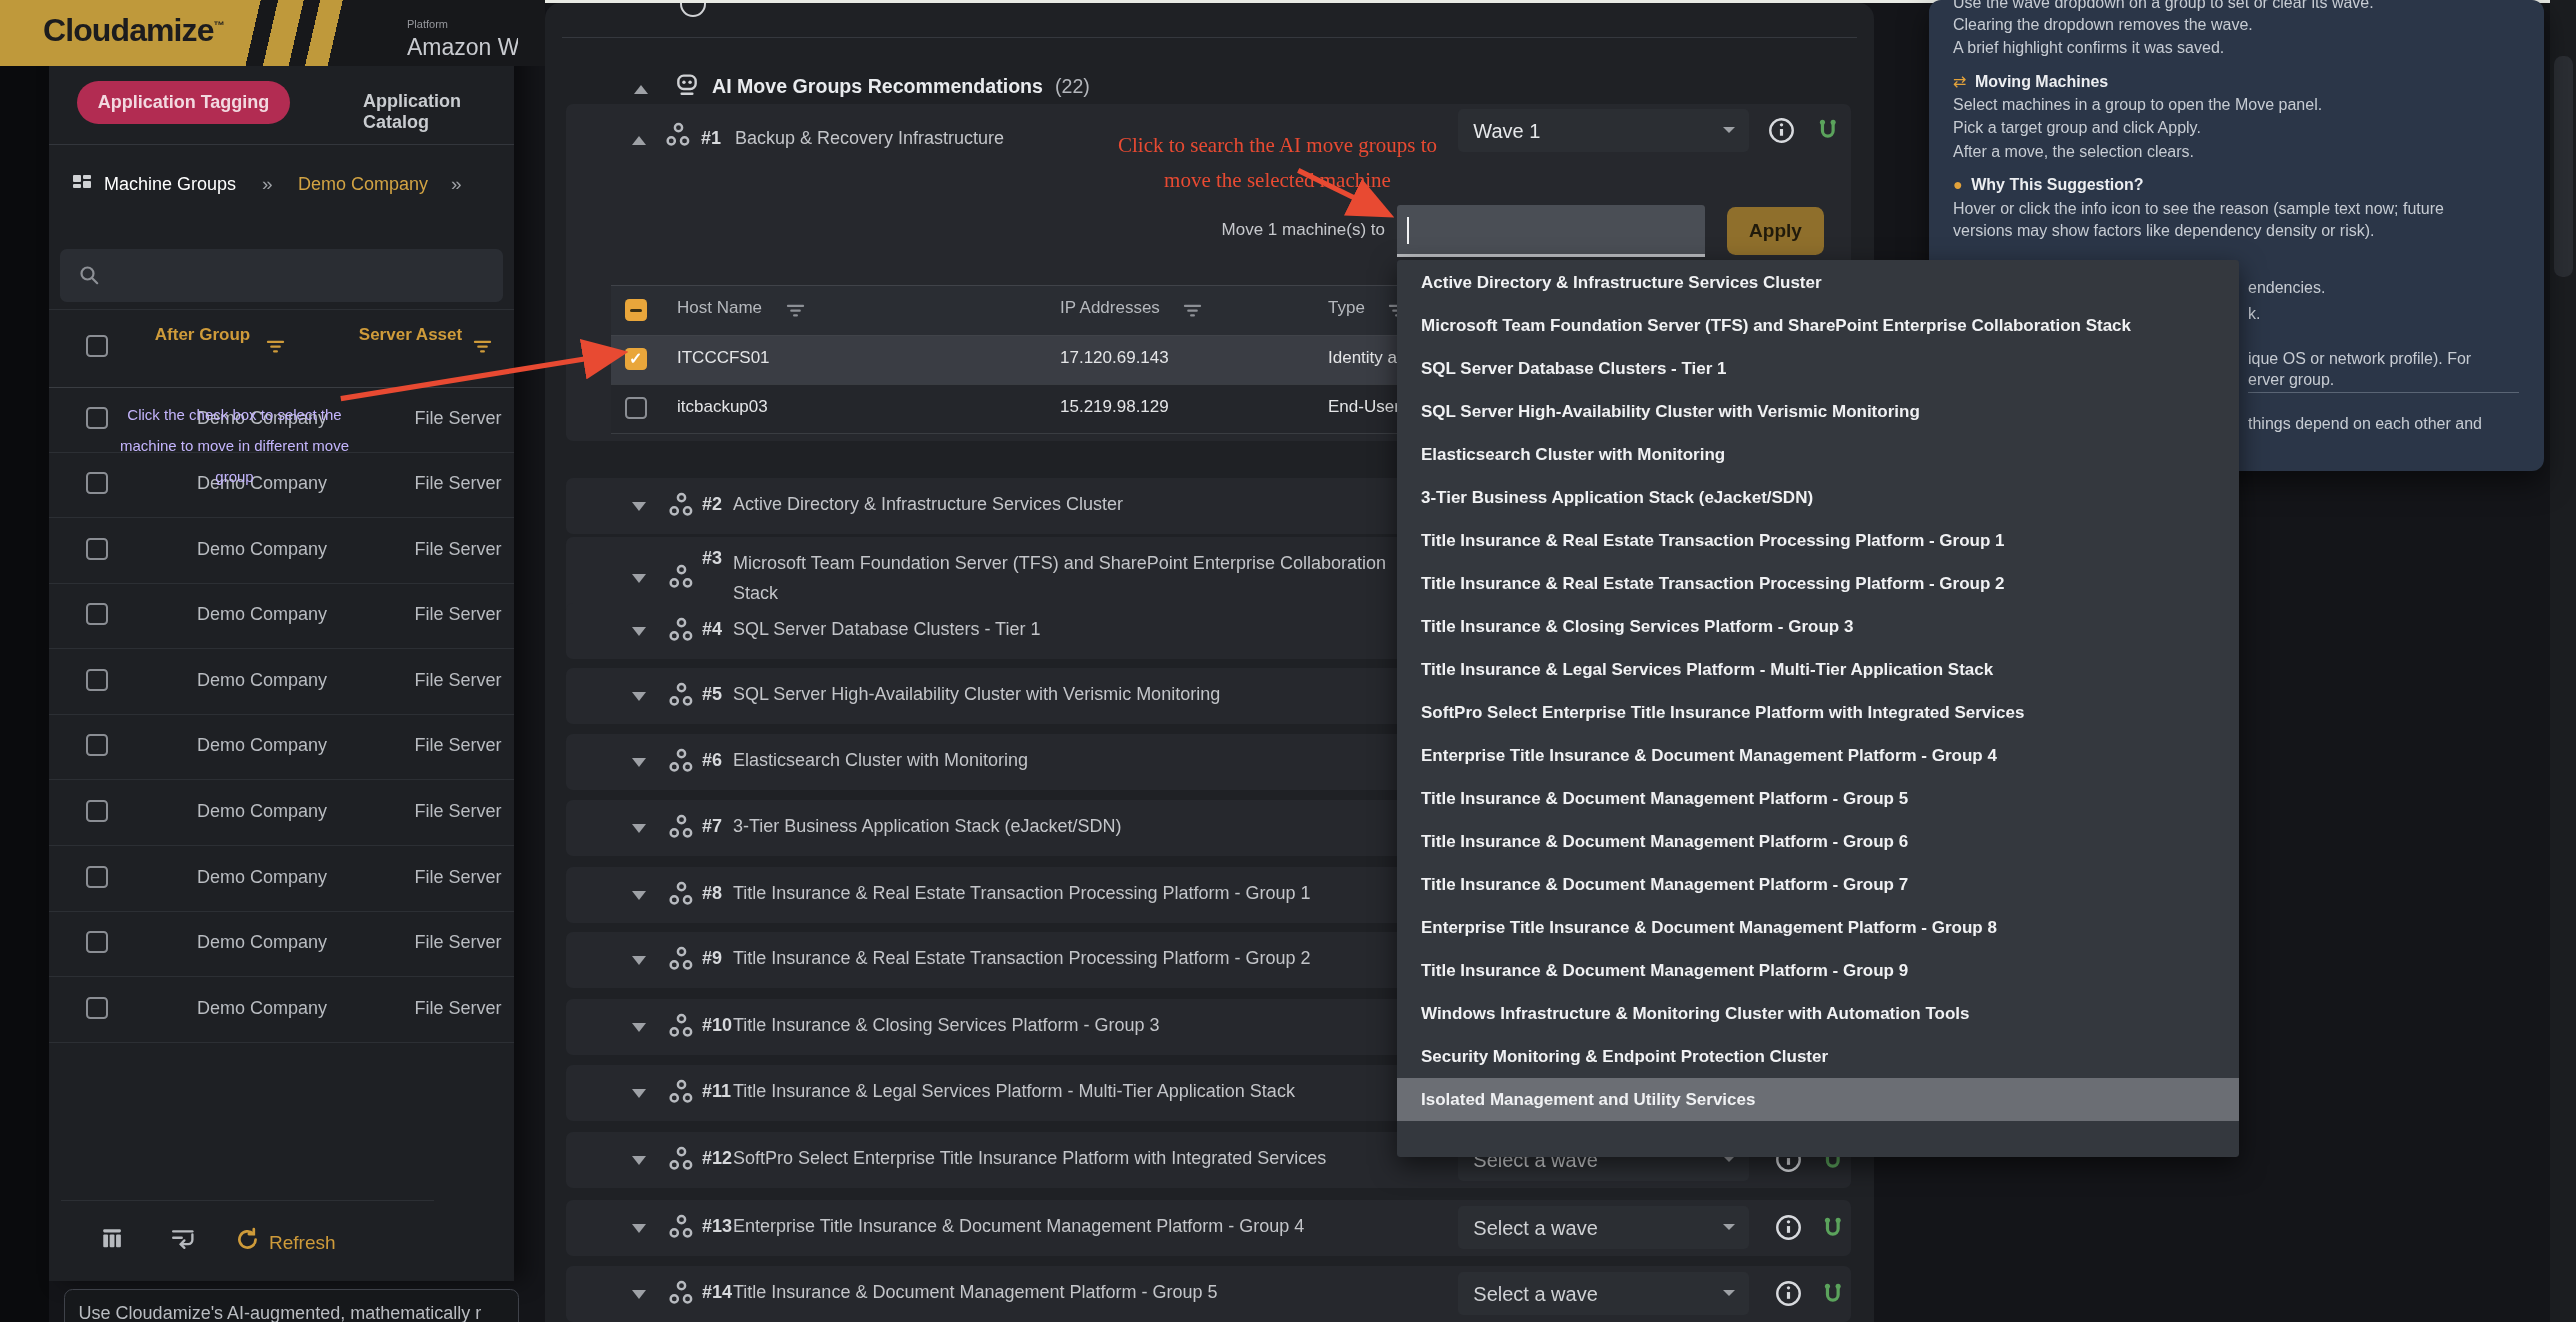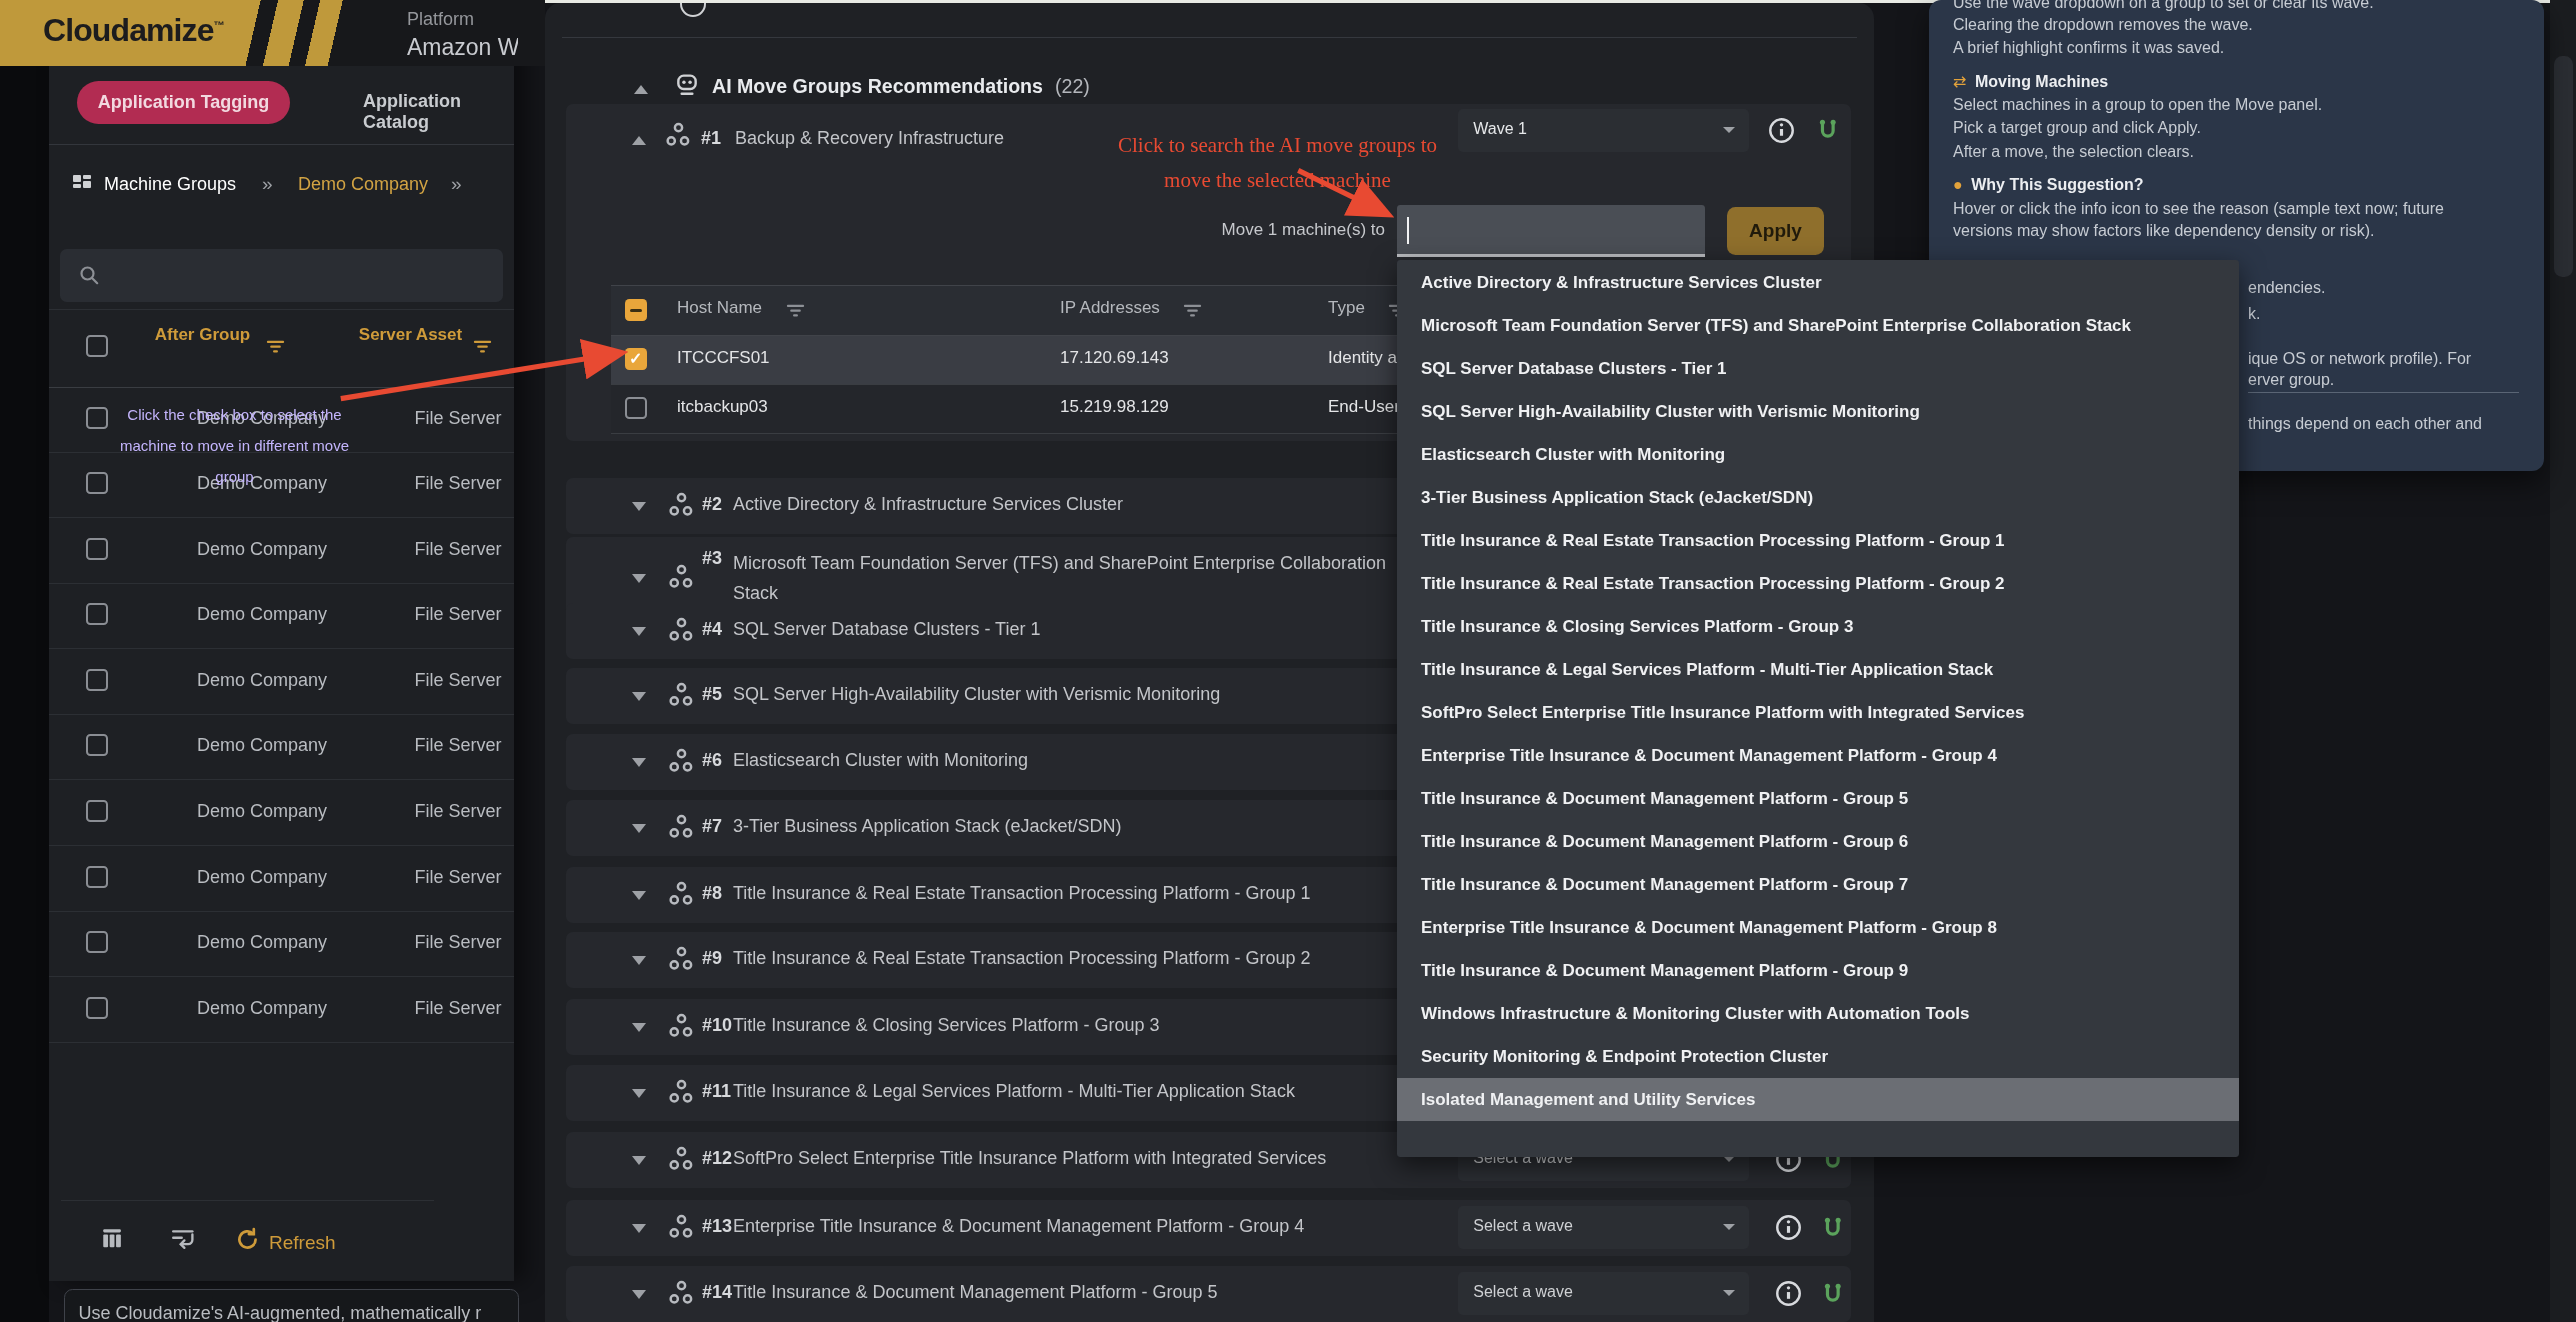--- a/index.html
+++ b/index.html
@@ -12,21 +12,21 @@
   .left-strip{position:absolute;left:0;top:0;width:49px;height:1322px;background:#0a0b0d;z-index:1;}
   .scroll-track{position:absolute;right:0;top:0;width:25.6px;height:1322px;background:#1b1d20;z-index:1;}
   .scroll-thumb{position:absolute;right:3.4px;top:56px;width:19px;height:221px;background:#2b2e33;border-radius:8.5px;}
 
   
   .banner{position:absolute;left:0;top:0;width:545px;height:66px;z-index:5;
     background:linear-gradient(103deg,#bf993b 0 254px,#17181b 254px 271px,#bf993b 271px 296px,#17181b 296px 312px,#bf993b 312px 334px,#17181b 334px 100%);}
   .logo{position:absolute;left:43px;top:12px;font-size:32px;font-weight:bold;color:#1c1c1e;letter-spacing:-0.9px;}
   .logo sup{font-size:11px;}
   .platform{position:absolute;left:407px;top:8.5px;width:111px;overflow:hidden;z-index:6;}
-  .platform .plabel{font-size:18px;color:#95979c;white-space:nowrap;}
+  .platform .plabel{font-size:11px;color:#95979c;white-space:nowrap;margin-top:9px;}
   .platform .pvalue{font-size:23px;color:#c9cbd0;white-space:nowrap;margin-top:4.3px;}
 
   
   .sidebar{position:absolute;left:49px;top:8.5px;width:465px;height:1272px;background:#1e2024;
     border-radius:0 13.6px 0 0;z-index:2;box-shadow:12px 0 22px rgba(0,0,0,.45);}
   .tab-pill{position:absolute;left:28px;top:72px;width:213px;height:43px;border-radius:22px;background:#b22c52;
     color:#f2d9e0;font-size:18px;font-weight:bold;display:flex;align-items:center;justify-content:center;cursor:pointer;}
   .tab-plain{position:absolute;left:266px;top:82px;font-size:18px;font-weight:bold;color:#c9ccd0;cursor:pointer;margin-left:48px;}
   .side-div{position:absolute;left:0;top:135px;width:465px;height:0.9px;background:#33363c;}
   .crumb-ic{position:absolute;left:21px;top:162px;width:24px;height:24px;}
@@ -61,21 +61,21 @@
   .part-circle{position:absolute;left:135px;top:-12px;width:22px;height:22px;border:2.6px solid #cfd1d4;border-radius:50%;}
   .tri-up{width:0;height:0;border-left:7.7px solid transparent;border-right:7.7px solid transparent;border-bottom:9.4px solid #9ea1a6;}
   .tri-down{width:0;height:0;border-left:7.7px solid transparent;border-right:7.7px solid transparent;border-top:9.4px solid #9ea1a6;}
   .ai-head-title{position:absolute;left:167px;top:72px;font-size:19.6px;font-weight:bold;color:#e9ebee;}
   .ai-count{font-weight:normal;color:#b4b7bc;margin-left:12px;}
 
   .group1{position:absolute;left:21px;top:101px;width:1285px;height:337px;background:#26282d;border-radius:6.8px;}
   .gid{font-size:18px;font-weight:bold;color:#d7d9dc;}
   .gname{font-size:18px;color:#c3c5c9;}
   .wave-select{position:absolute;width:291px;height:43px;background:#2b2e33;border-radius:5.1px;cursor:pointer;}
-  .wave-select .wtxt{position:absolute;left:15.3px;top:11px;font-size:16px;color:#e6e8ea;}
+  .wave-select .wtxt{position:absolute;left:15.3px;top:11px;font-size:20px;color:#e6e8ea;}
   .wave-select .wtxt.ph{color:#cfd1d4;}
   .wave-caret{position:absolute;right:13.6px;top:18px;width:0;height:0;border-left:6px solid transparent;border-right:6px solid transparent;border-top:6.8px solid #9ea1a6;}
   .move-label{position:absolute;left:596px;top:116px;width:223px;text-align:right;font-size:17px;color:#c6c8cc;}
   .move-input{position:absolute;left:831px;top:101px;width:308px;height:52px;background:#4a4e55;border-radius:3.4px 3.4px 0 0;cursor:text;}
   .move-input .caret{position:absolute;left:10.2px;top:12px;width:2.1px;height:27px;background:#f2f3f4;}
   .move-input .uline{position:absolute;left:0;bottom:0;width:100%;height:2.6px;background:#b9bbbf;}
   .apply-btn{position:absolute;left:1161px;top:103px;width:97px;height:48px;background:#8f6f2c;border-radius:8.5px;
     display:flex;align-items:center;justify-content:center;font-size:19px;font-weight:bold;color:#201a0b;cursor:pointer;}
 
   .itable{position:absolute;left:45px;top:181px;width:1240px;}

